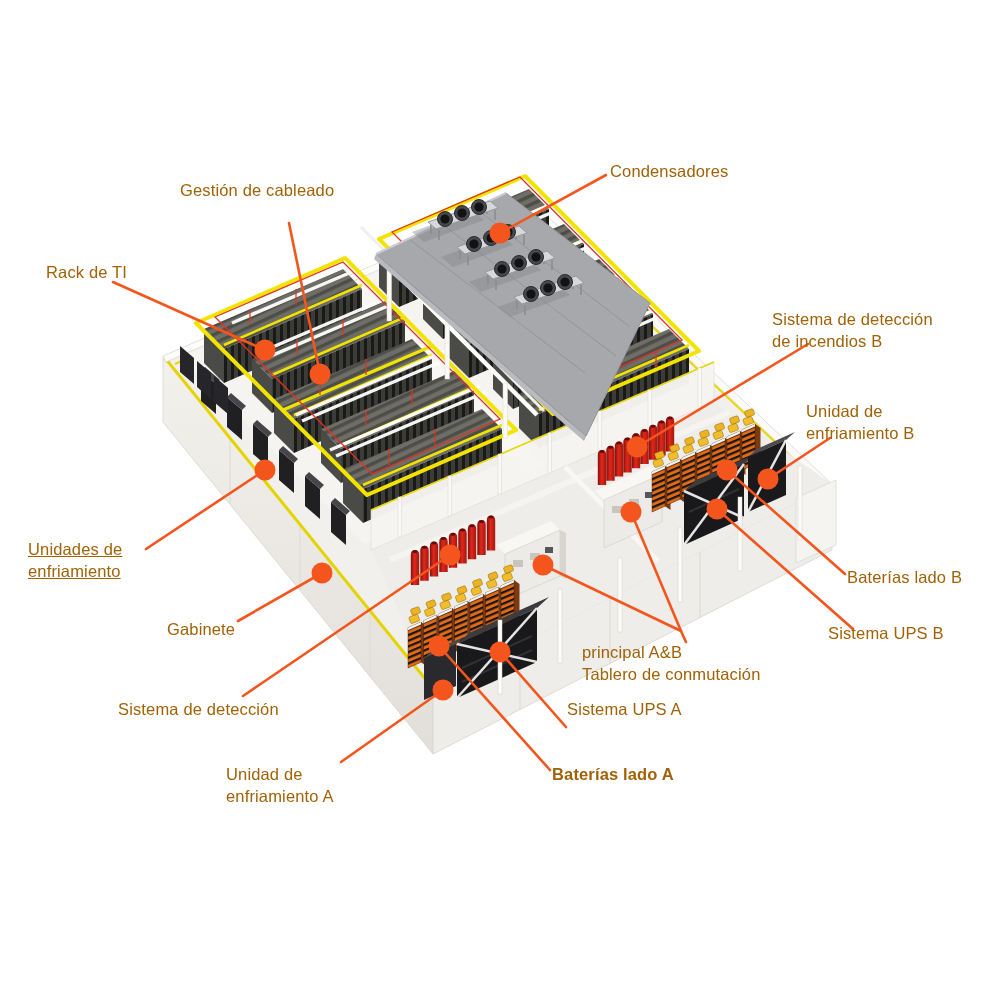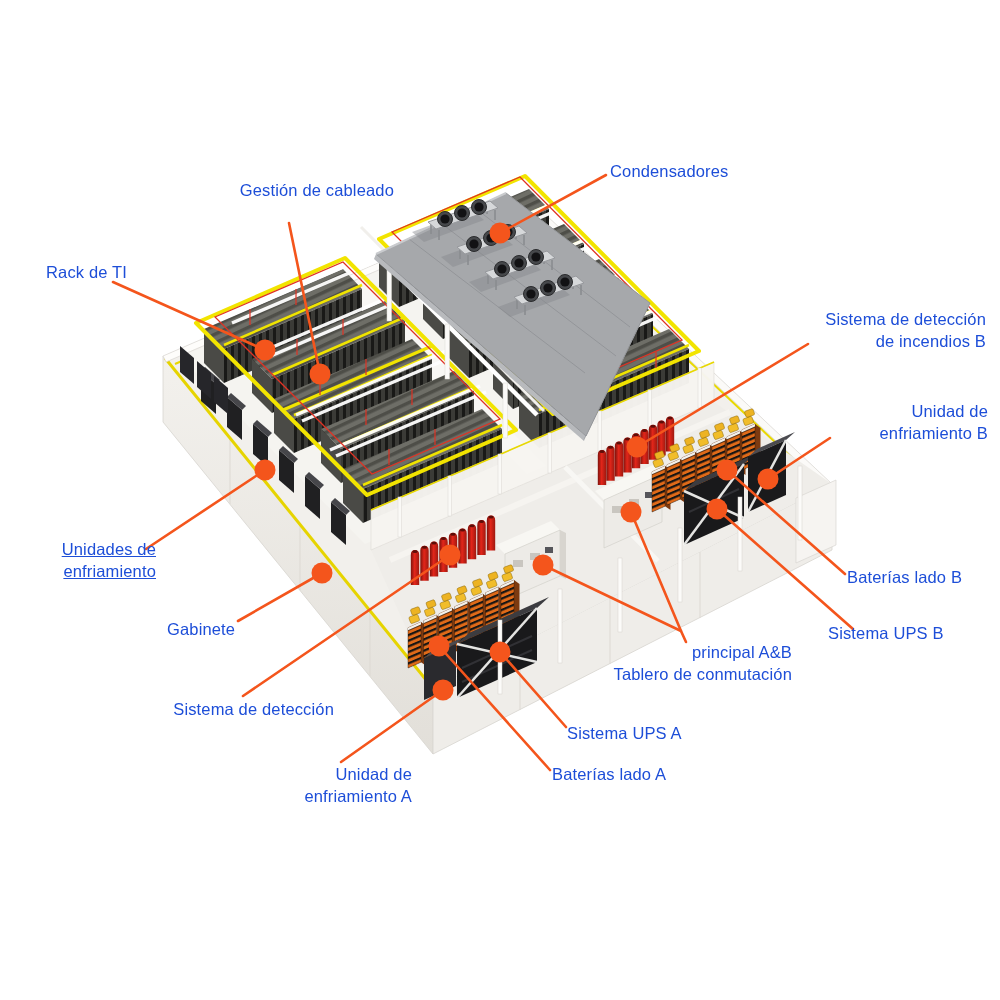--- a/index.html
+++ b/index.html
@@ -1,20 +1,20 @@
 <!DOCTYPE html>
 <html><head>
 <meta charset="utf-8">
 <style>
   html,body{margin:0;padding:0;background:#ffffff;}
   .stage{position:relative;width:1000px;height:1000px;background:#ffffff;overflow:hidden;
          font-family:"Liberation Sans","DejaVu Sans",sans-serif;}
   .scene{position:absolute;left:0;top:0;}
-  .lbl{position:absolute;color:#1d4ed8;font-size:16.5px;line-height:1.32;letter-spacing:.15px;}
-  .lbl.center{text-align:right;}
+  .lbl{position:absolute;color:#a16207;font-size:16.5px;line-height:1.32;letter-spacing:.15px;}
+  .lbl.center{text-align:left;}
   .lbl.nowrap{white-space:nowrap;}
 </style>
 </head>
 <body>
 
 <div class="stage">
 
 <svg class="scene" width="1000" height="1000" viewBox="0 0 1000 1000">
   <defs>
     <pattern id="slatF" width="7" height="10" patternUnits="userSpaceOnUse">
@@ -424,24 +424,24 @@
 <div class="lbl nowrap" style="left:847px;top:567px;text-align:right;">
   <div>Baterías lado B</div>
 </div>
 <div class="lbl nowrap" style="left:828px;top:623px;">
   <div>Sistema UPS B</div>
 </div>
 <div class="lbl center" style="left:582px;top:642px;width:210px;">
   <div>principal A&amp;B</div>
       <div>Tablero de conmutación</div>
 </div>
-<div class="lbl nowrap" style="left:567px;top:723px;">
+<div class="lbl nowrap" style="left:567px;top:699px;">
   <div>Sistema UPS A</div>
 </div>
-<div class="lbl nowrap" style="left:552px;top:764px;">
+<div class="lbl nowrap" style="left:552px;top:764px;font-weight:bold;">
   <div>Baterías lado A</div>
 </div>
 <div class="lbl center" style="left:226px;top:764px;width:186px;">
   <div>Unidad de</div>
       <div>enfriamiento A</div>
 </div>
 <div class="lbl center" style="left:118px;top:699px;width:216px;">
   <div>Sistema de detección</div>
 </div>
 <div class="lbl nowrap" style="left:167px;top:619px;">

